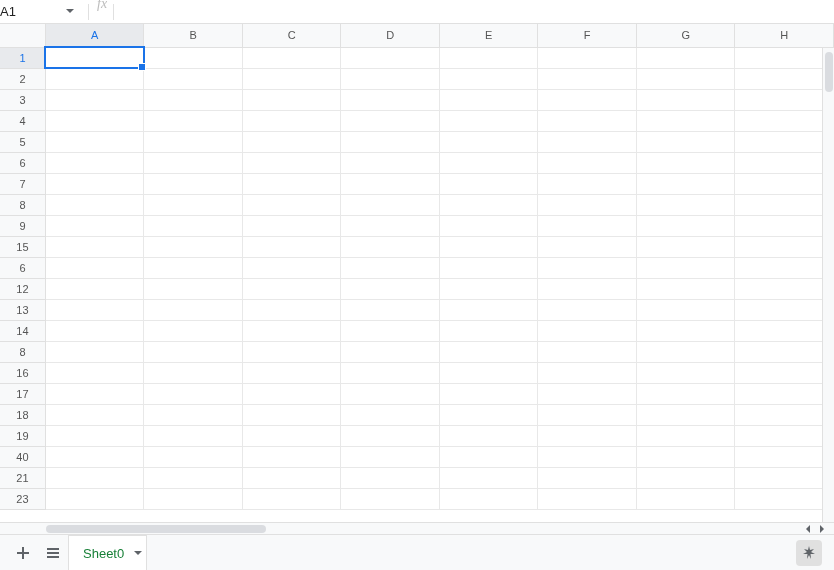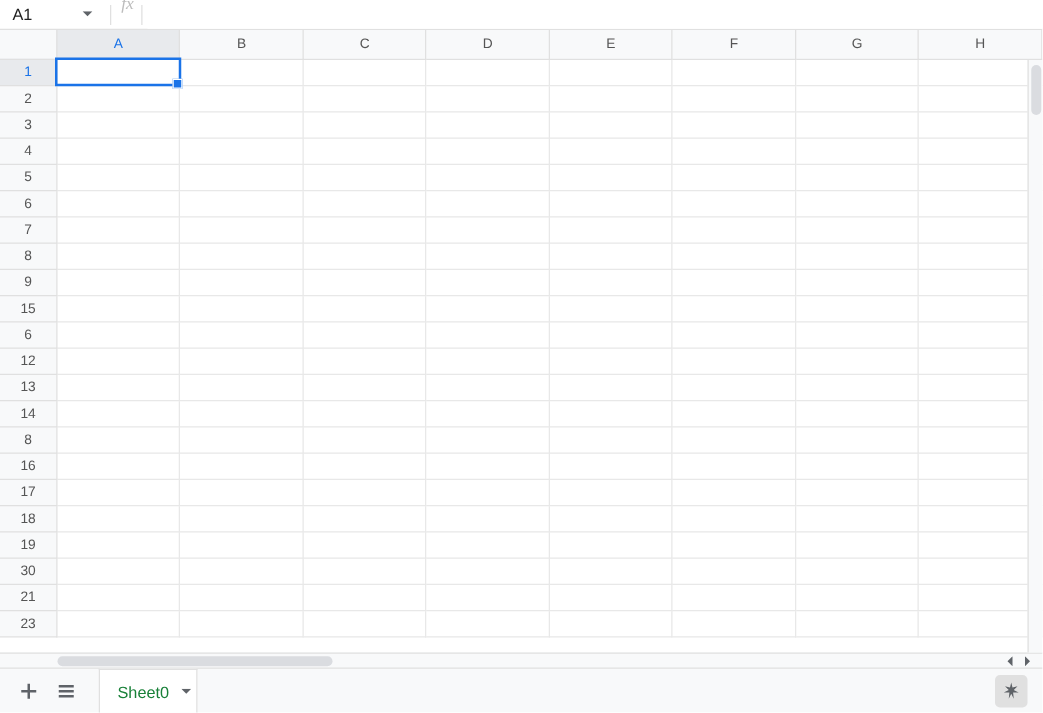--- a/index.html
+++ b/index.html
@@ -1,20 +1,20 @@
 <!DOCTYPE html>
 <html><head>
 <meta charset="utf-8">
 <style>
   * { box-sizing: border-box; margin: 0; padding: 0; }
   html, body { width: 834px; height: 570px; font-family: Arial, sans-serif; overflow: hidden; background: #fff; }
   
   
   .formula-bar { height: 24px; display: flex; align-items: center; border-bottom: 1px solid #e0e0e0; background: #fff; }
-  .name-box { width: 80px; height: 24px; display: flex; align-items: center; padding-left: 10px; font-size: 13px; color: #222; position: relative; }
+  .name-box { width: 80px; height: 24px; display: flex; align-items: center; padding-left: 0; font-size: 13px; color: #222; position: relative; }
   .name-box-dropdown { margin-left: auto; margin-right: 6px; display: flex; align-items: center; }
   .fx-divider { width: 1px; height: 16px; background: #e0e0e0; margin: 0 4px 0 8px; }
   .fx-label { font-style: italic; color: #bdbdbd; font-size: 14px; font-family: Georgia, serif; margin: 0 6px 16px 4px; }
   .fx-divider2 { width: 1px; height: 16px; background: #e0e0e0; margin-right: 4px; }
   .formula-input { flex: 1; height: 22px; border: none; outline: none; font-size: 13px; padding-left: 4px; background: #fff; }
   
   
   .grid-area { position: relative; height: 498px; overflow: hidden; }
   .grid-table { border-collapse: collapse; table-layout: fixed; }
   .corner-cell { width: 46px; height: 23px; background: #f8f9fa; border-right: 1px solid #e0e0e0; border-bottom: 1px solid #e0e0e0; }
@@ -34,21 +34,21 @@
   .hscroll-arrows { display: flex; gap: 2px; margin-right: 6px; }
   .hscroll-arrow { width: 12px; height: 12px; display: flex; align-items: center; justify-content: center; cursor: pointer; }
   
   
   .vscroll { position: absolute; right: 0; top: 24px; width: 12px; height: 490px; background: #f8f9fa; border-left: 1px solid #e0e0e0; }
   .vscroll-thumb { position: absolute; top: 4px; left: 2px; width: 8px; height: 40px; background: #dadce0; border-radius: 4px; }
   
   
   .sheet-bar { height: 36px; display: flex; align-items: center; border-top: 1px solid #e0e0e0; background: #f8f9fa; padding: 0 8px; }
   .sheet-btn { width: 30px; height: 30px; display: flex; align-items: center; justify-content: center; cursor: pointer; border-radius: 4px; color: #5f6368; }
-  .sheet-tab { height: 36px; display: flex; align-items: center; padding: 0 4px 0 14px; background: #fff; border-top: 1px solid #e0e0e0; border-left: 1px solid #e0e0e0; border-right: 1px solid #e0e0e0; margin-left: 11px; font-size: 13px; color: #188038; font-weight: 500; cursor: pointer; position: relative; top: 0px; }
+  .sheet-tab { height: 36px; display: flex; align-items: center; padding: 0 4px 0 14px; background: #fff; border-top: 1px solid #e0e0e0; border-left: 1px solid #e0e0e0; border-right: 1px solid #e0e0e0; margin-left: 0; font-size: 13px; color: #188038; font-weight: 500; cursor: pointer; position: relative; top: 0px; }
   .sheet-tab-dropdown { margin-left: 10px; display: flex; align-items: center; }
   .spacer { flex: 1; }
   .explore-btn { width: 26px; height: 26px; background: #e0e0e0; border-radius: 4px; display: flex; align-items: center; justify-content: center; cursor: pointer; margin-right: 4px; }
   
   svg { display: block; }
 </style>
 </head>
 <body>
 
 <div class="formula-bar">
@@ -296,21 +296,21 @@
           <td class="cell"></td>
           <td class="cell"></td>
           <td class="cell"></td>
           <td class="cell"></td>
           <td class="cell"></td>
           <td class="cell"></td>
           <td class="cell"></td>
           <td class="cell"></td>
         </tr>
         <tr>
-          <th class="row-header">30</th>
+          <th class="row-header">40</th>
           <td class="cell"></td>
           <td class="cell"></td>
           <td class="cell"></td>
           <td class="cell"></td>
           <td class="cell"></td>
           <td class="cell"></td>
           <td class="cell"></td>
           <td class="cell"></td>
         </tr>
         <tr>

